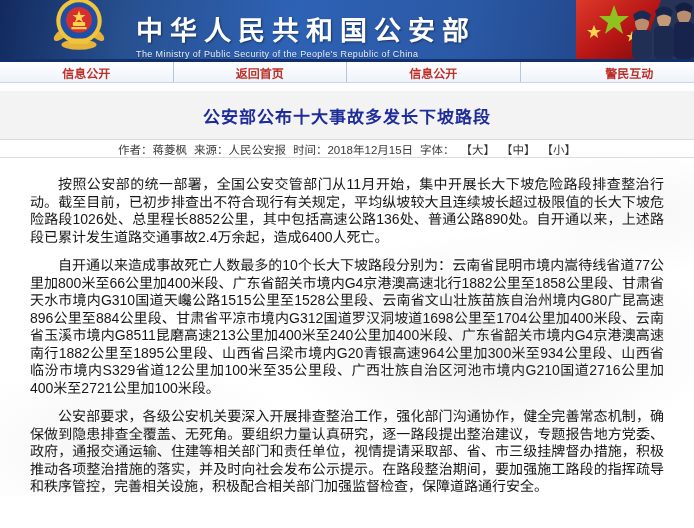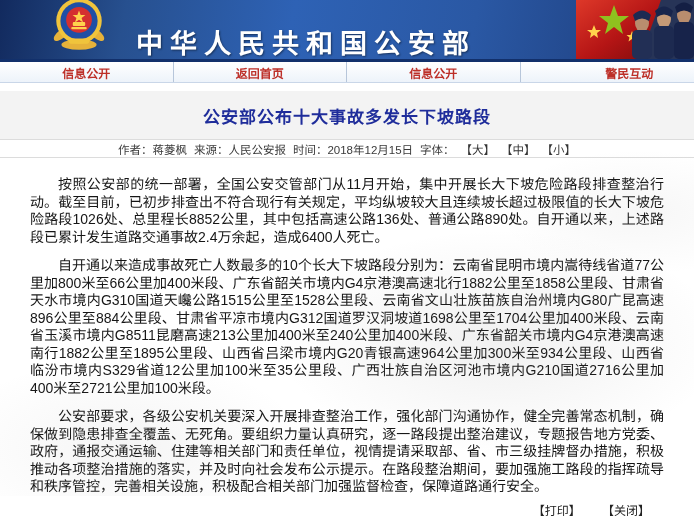--- a/index.html
+++ b/index.html
@@ -103,20 +103,21 @@
         <circle cx="30" cy="27" r="18" fill="#1f4fa5"></circle>
         <circle cx="30" cy="26" r="12.5" fill="#d43030"></circle>
         <polygon points="30,17 31.6,21.4 36.2,21.4 32.5,24.1 33.9,28.5 30,25.8 26.1,28.5 27.5,24.1 23.8,21.4 28.4,21.4" fill="#ffd34d"></polygon>
         <rect x="24" y="28" width="12" height="4" rx="1" fill="#ffd34d"></rect>
         <rect x="22.5" y="33" width="15" height="2.2" rx="1" fill="#ffd34d"></rect>
         <rect x="20" y="44" width="20" height="5" rx="2" fill="#f0c43c"></rect>
       </svg>
     </div>
     <div class="banner-titles">
       <div class="site-title">中华人民共和国公安部</div>
+      <div class="site-subtitle">The Ministry of Public Security of the People's Republic of China</div>
     </div>
     <div class="banner-photo">
       <svg width="118" height="62" viewBox="0 0 118 62" aria-hidden="true">
         <defs>
           <linearGradient id="redg" x1="0" y1="0" x2="1" y2="1">
             <stop offset="0" stop-color="#e03a2a"></stop>
             <stop offset="0.55" stop-color="#b51515"></stop>
             <stop offset="1" stop-color="#7c0b0b"></stop>
           </linearGradient>
         </defs>
@@ -168,18 +169,14 @@
       <span class="font-size-btn">【小】</span>
     </div>
 
     <div class="article-body">
       <p>按照公安部的统一部署，全国公安交管部门从11月开始，集中开展长大下坡危险路段排查整治行动。截至目前，已初步排查出不符合现行有关规定，平均纵坡较大且连续坡长超过极限值的长大下坡危险路段1026处、总里程长8852公里，其中包括高速公路136处、普通公路890处。自开通以来，上述路段已累计发生道路交通事故2.4万余起，造成6400人死亡。</p>
       <p>自开通以来造成事故死亡人数最多的10个长大下坡路段分别为：云南省昆明市境内嵩待线省道77公里加800米至66公里加400米段、广东省韶关市境内G4京港澳高速北行1882公里至1858公里段、甘肃省天水市境内G310国道天巉公路1515公里至1528公里段、云南省文山壮族苗族自治州境内G80广昆高速896公里至884公里段、甘肃省平凉市境内G312国道罗汉洞坡道1698公里至1704公里加400米段、云南省玉溪市境内G8511昆磨高速213公里加400米至240公里加400米段、广东省韶关市境内G4京港澳高速南行1882公里至1895公里段、山西省吕梁市境内G20青银高速964公里加300米至934公里段、山西省临汾市境内S329省道12公里加100米至35公里段、广西壮族自治区河池市境内G210国道2716公里加400米至2721公里加100米段。</p>
       <p>公安部要求，各级公安机关要深入开展排查整治工作，强化部门沟通协作，健全完善常态机制，确保做到隐患排查全覆盖、无死角。要组织力量认真研究，逐一路段提出整治建议，专题报告地方党委、政府，通报交通运输、住建等相关部门和责任单位，视情提请采取部、省、市三级挂牌督办措施，积极推动各项整治措施的落实，并及时向社会发布公示提示。在路段整治期间，要加强施工路段的指挥疏导和秩序管控，完善相关设施，积极配合相关部门加强监督检查，保障道路通行安全。</p>
     </div>
   </div>
 
-  <div class="footer-actions">
-    <span>【打印】</span>
-    <span>【关闭】</span>
-  </div>
 
 </div>
 
 </body></html>

